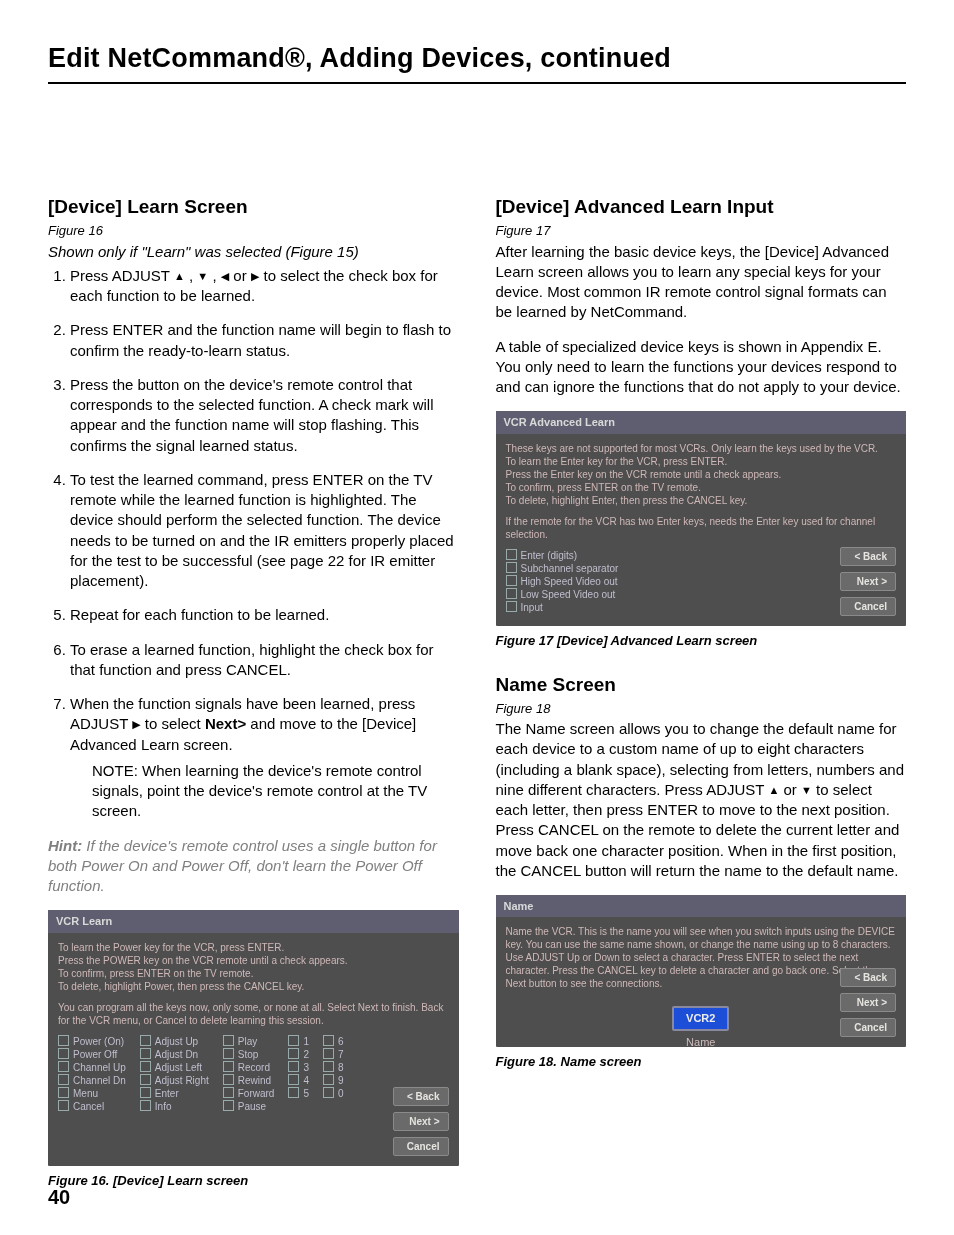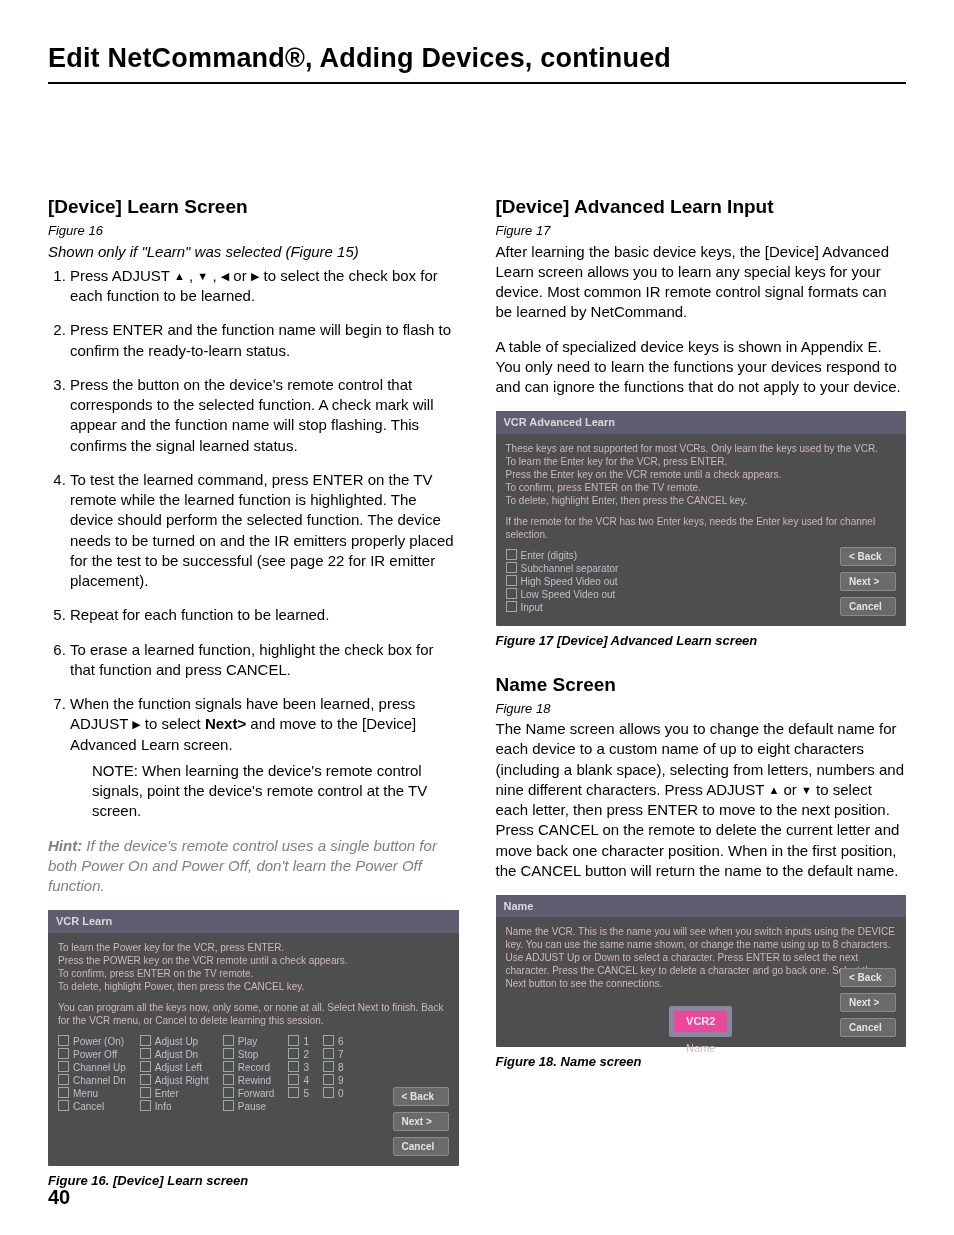--- a/index.html
+++ b/index.html
@@ -27,27 +27,27 @@
   .shot .titlebar{background:#5e5e70;color:#d9d9d9;font-weight:bold;padding:4px 8px;font-size:11px}
   .shot .body{padding:8px 10px 10px}
   .shot .instr{color:#d0b8b8}
   .shot .sep{height:8px}
   .shot .fns{display:flex;gap:14px;margin-top:8px;color:#bfbfcf}
   .shot .fns ul{list-style:none;margin:0;padding:0}
   .shot .fns li::before{content:"";display:inline-block;width:9px;height:9px;border:1px solid #9aa;
         margin-right:4px;vertical-align:-1px}
   .shot .btns{position:absolute;right:10px;bottom:10px;display:flex;flex-direction:column;gap:6px}
   .shot .btn{background:#6a6a6a;color:#e6e4df;font-weight:bold;font-size:10px;
-        padding:2px 8px;border:1px solid #8a8a8a;border-radius:2px;min-width:38px;text-align:left}
+        padding:2px 8px;border:1px solid #8a8a8a;border-radius:2px;min-width:38px;text-align:right}
   .shot .fns2{margin-top:8px;color:#bfbfcf}
   .shot .fns2 ul{list-style:none;margin:0;padding:0}
   .shot .fns2 li::before{content:"";display:inline-block;width:9px;height:9px;border:1px solid #9aa;
         margin-right:4px;vertical-align:-1px}
   .name-inner{display:flex;flex-direction:column;align-items:center;gap:4px;margin:16px 0 20px}
-  .name-chip{background:#ec4899;border:5px solid #c4b5fd;border-color:#8888a0;color:#eee;
+  .name-chip{background:#1d4ed8;border:2px solid #c4b5fd;border-color:#8888a0;color:#eee;
         font-weight:bold;font-size:11px;padding:3px 12px;border-radius:2px}
   .name-label{color:#cfbbbb;font-size:11px}
 
   .pagenum{position:absolute;left:48px;bottom:24px;font-size:20px;font-weight:bold}
 </style>
 </head>
 <body>
 
 <h1>Edit NetCommand®, Adding Devices, continued</h1>
 <hr class="rule">

